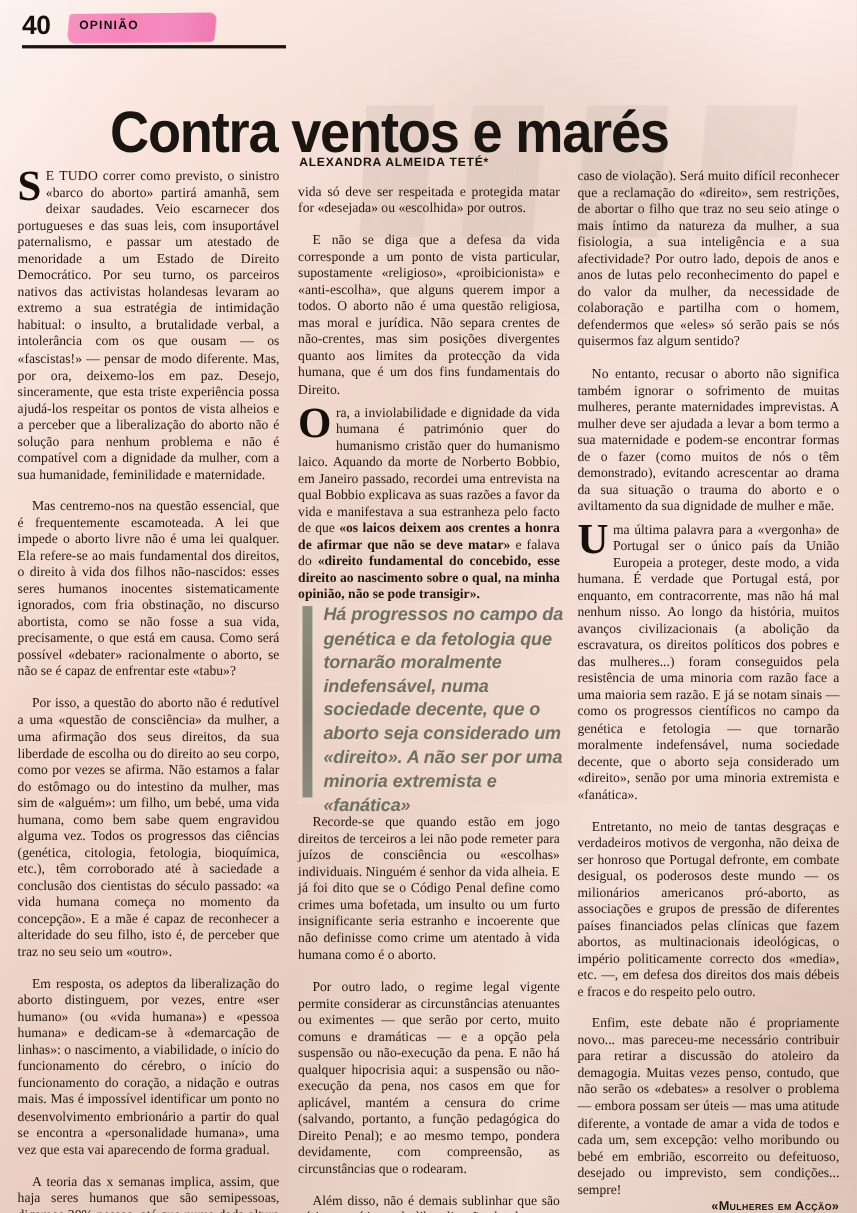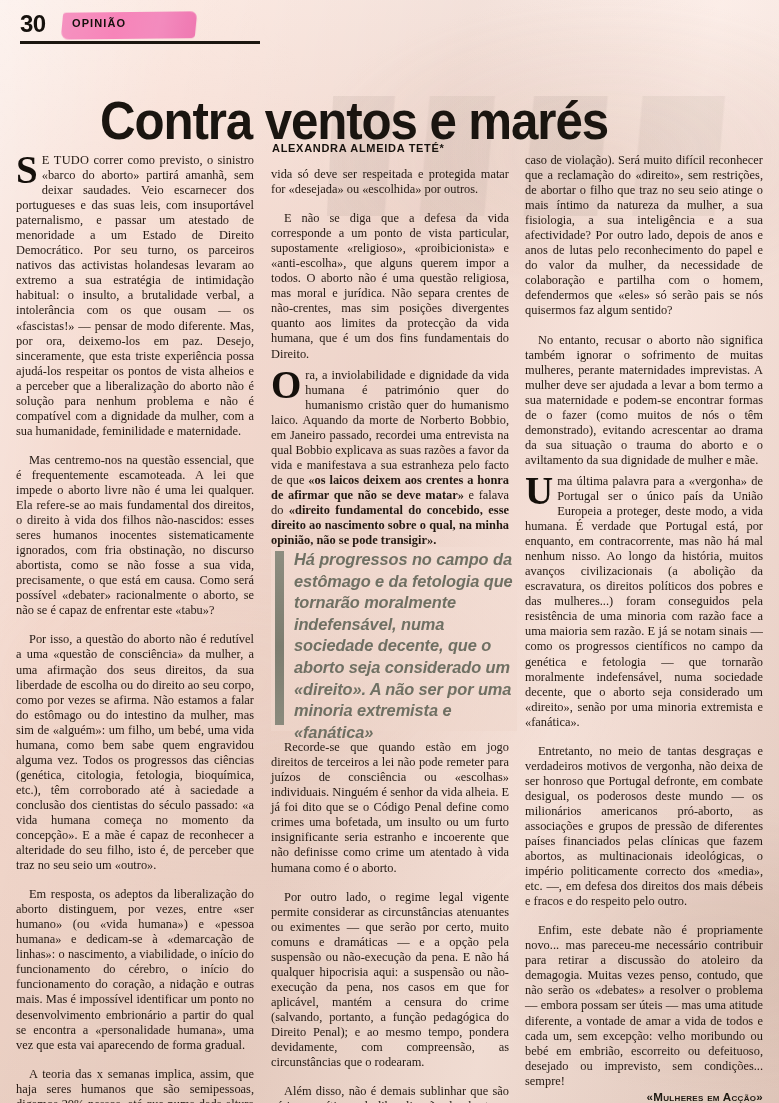--- a/index.html
+++ b/index.html
@@ -210,21 +210,21 @@
     color: #1d1810;
     text-indent: 0;
   }
 </style>
 </head>
 <body>
 
 <div class="page">
 
   <div class="masthead">
-    <div class="folio">30</div>
+    <div class="folio">40</div>
     <div class="hl-swipe"></div>
     <div class="section-label">OPINIÃO</div>
     <div class="rule"></div>
   </div>
 
   <h1 class="headline">Contra ventos e marés</h1>
 
   <div class="byline">ALEXANDRA ALMEIDA TETÉ*</div>
 
   <div class="col" id="col1">
@@ -245,21 +245,21 @@
       <span class="dc">O</span><span>ra, a inviolabilidade e dignidade da vida humana é património quer do humanismo cristão quer do humanismo laico. Aquando da morte de Norberto Bobbio, em Janeiro passado, recordei uma entrevista na qual Bobbio explicava as suas razões a favor da vida e manifestava a sua estranheza pelo facto de que </span><span class="bolded">«os laicos deixem aos crentes a honra de afirmar que não se deve matar»</span><span> e falava do </span><span class="bolded">«direito fundamental do concebido, esse direito ao nascimento sobre o qual, na minha opinião, não se pode transigir».</span>
     </p>
     <div class="spacer-md" style="height:192px"></div>
     <p class="nofirst" style="text-indent:13px">Recorde-se que quando estão em jogo direitos de terceiros a lei não pode remeter para juízos de consciência ou «escolhas» individuais. Ninguém é senhor da vida alheia. E já foi dito que se o Código Penal define como crimes uma bofetada, um insulto ou um furto insignificante seria estranho e incoerente que não definisse como crime um atentado à vida humana como é o aborto.</p>
     <p>Por outro lado, o regime legal vigente permite considerar as circunstâncias atenuantes ou eximentes — que serão por certo, muito comuns e dramáticas — e a opção pela suspensão ou não-execução da pena. E não há qualquer hipocrisia aqui: a suspensão ou não-execução da pena, nos casos em que for aplicável, mantém a censura do crime (salvando, portanto, a função pedagógica do Direito Penal); e ao mesmo tempo, pondera devidamente, com compreensão, as circunstâncias que o rodearam.</p>
     <p>Além disso, não é demais sublinhar que são várias as vítimas da liberalização do aborto: o opção, a sua mãe e também o pai (excepto no</p>
   </div>
 
   <div class="pullquote">
     <div class="pq-bar"></div>
-    <div class="pq-text">Há progressos no campo da estômago e da fetologia que tornarão moralmente indefensável, numa sociedade decente, que o aborto seja considerado um «direito». A não ser por uma minoria extremista e «fanática»</div>
+    <div class="pq-text">Há progressos no campo da genética e da fetologia que tornarão moralmente indefensável, numa sociedade decente, que o aborto seja considerado um «direito». A não ser por uma minoria extremista e «fanática»</div>
   </div>
 
   <div class="col" id="col3">
     <p class="nofirst">caso de violação). Será muito difícil reconhecer que a reclamação do «direito», sem restrições, de abortar o filho que traz no seu seio atinge o mais íntimo da natureza da mulher, a sua fisiologia, a sua inteligência e a sua afectividade? Por outro lado, depois de anos e anos de lutas pelo reconhecimento do papel e do valor da mulher, da necessidade de colaboração e partilha com o homem, defendermos que «eles» só serão pais se nós quisermos faz algum sentido?</p>
     <p>No entanto, recusar o aborto não significa também ignorar o sofrimento de muitas mulheres, perante maternidades imprevistas. A mulher deve ser ajudada a levar a bom termo a sua maternidade e podem-se encontrar formas de o fazer (como muitos de nós o têm demonstrado), evitando acrescentar ao drama da sua situação o trauma do aborto e o aviltamento da sua dignidade de mulher e mãe.</p>
     <div class="spacer-sm"></div>
     <p class="dropcap nofirst">
       <span class="dc">U</span><span>ma última palavra para a «vergonha» de Portugal ser o único país da União Europeia a proteger, deste modo, a vida humana. É verdade que Portugal está, por enquanto, em contracorrente, mas não há mal nenhum nisso. Ao longo da história, muitos avanços civilizacionais (a abolição da escravatura, os direitos políticos dos pobres e das mulheres...) foram conseguidos pela resistência de uma minoria com razão face a uma maioria sem razão. E já se notam sinais — como os progressos científicos no campo da genética e fetologia — que tornarão moralmente indefensável, numa sociedade decente, que o aborto seja considerado um «direito», senão por uma minoria extremista e «fanática».</span>
     </p>
     <p>Entretanto, no meio de tantas desgraças e verdadeiros motivos de vergonha, não deixa de ser honroso que Portugal defronte, em combate desigual, os poderosos deste mundo — os milionários americanos pró-aborto, as associações e grupos de pressão de diferentes países financiados pelas clínicas que fazem abortos, as multinacionais ideológicas, o império politicamente correcto dos «media», etc. —, em defesa dos direitos dos mais débeis e fracos e do respeito pelo outro.</p>

